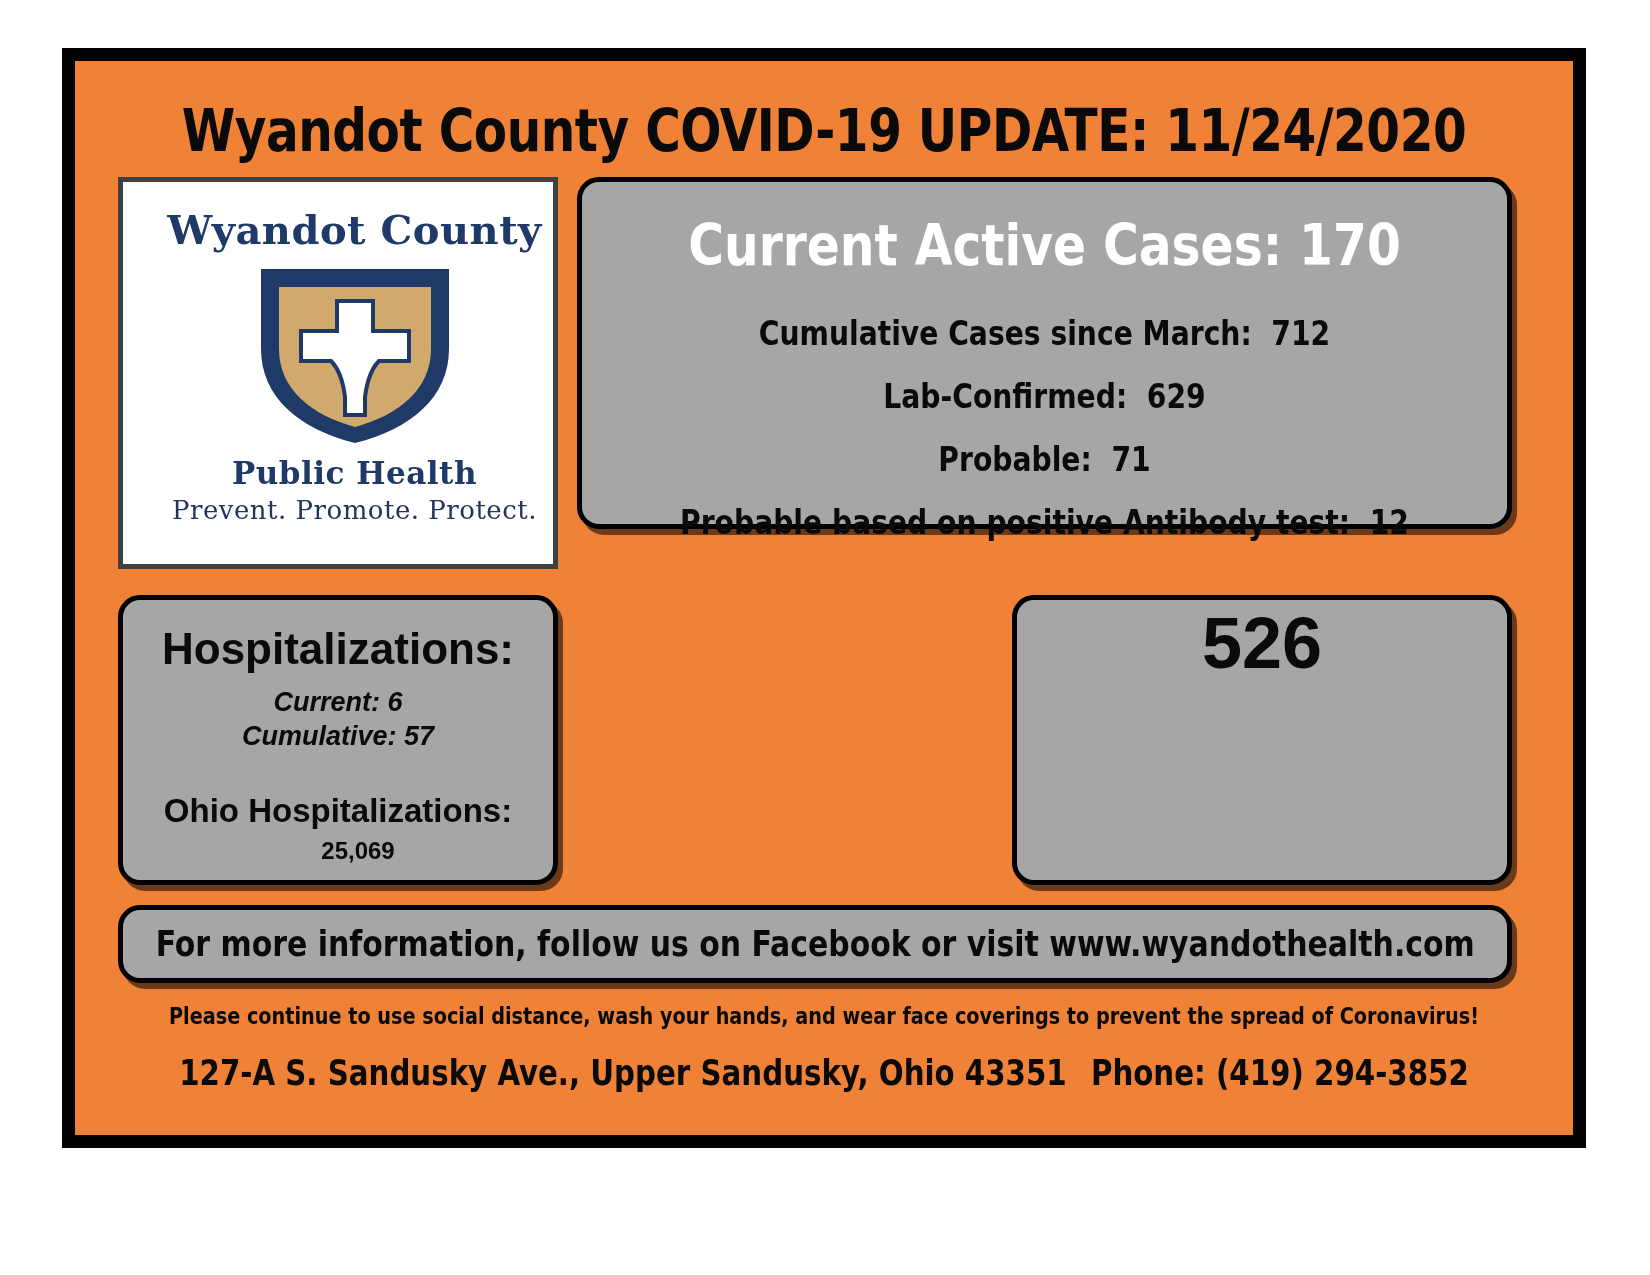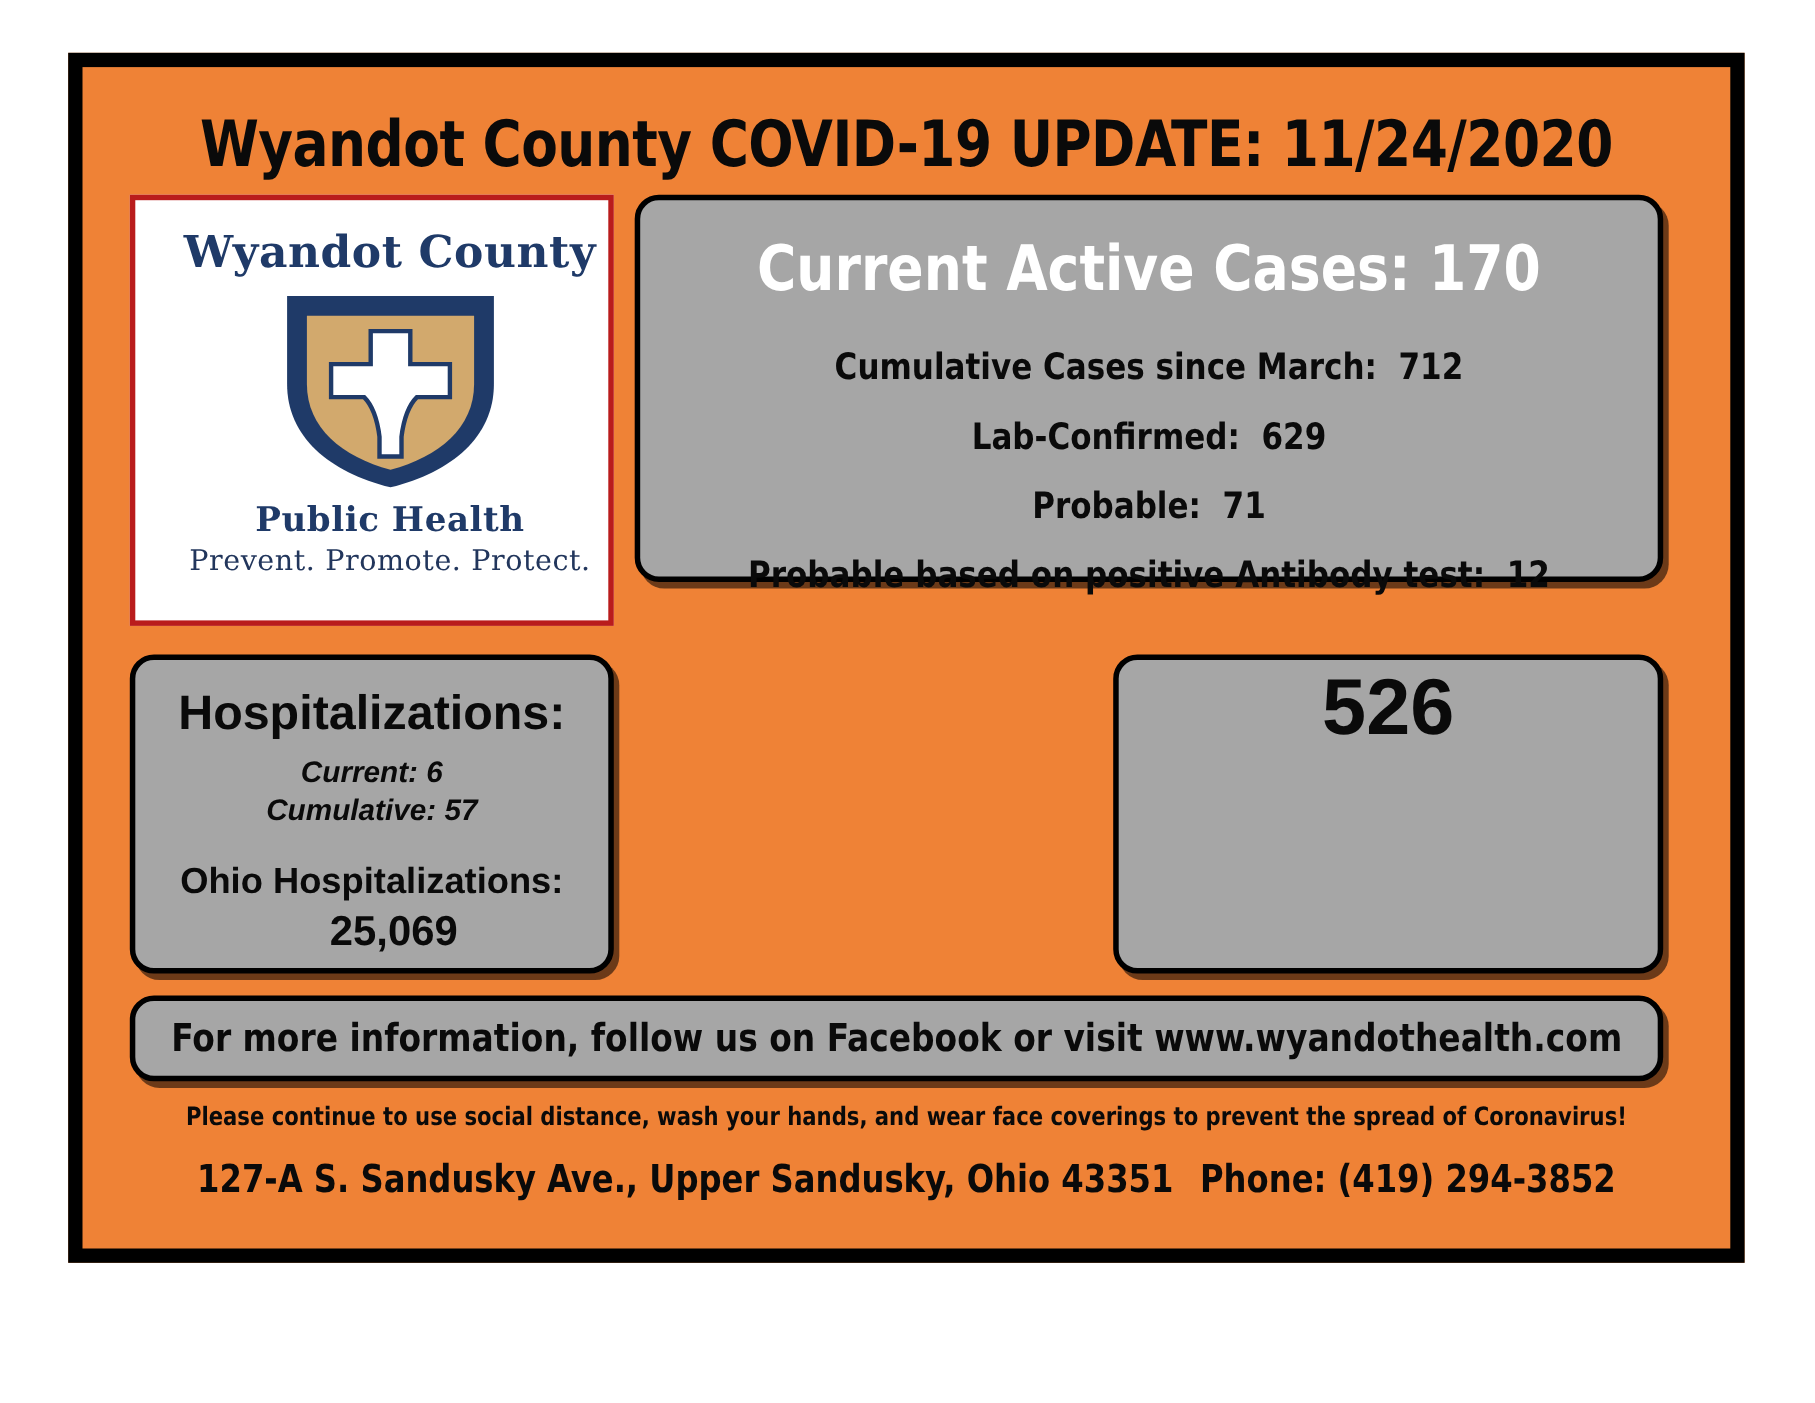--- a/index.html
+++ b/index.html
@@ -36,21 +36,21 @@
     border: 5px solid #000000;
     border-radius: 22px;
     box-shadow: 5px 6px 0 rgba(0,0,0,0.55);
   }
   
   .logobox {
     position: absolute;
     left: 43px; top: 116px;
     width: 440px; height: 392px;
     background: #ffffff;
-    border: 5px solid #b91c1c;
+    border: 5px solid #404040;
     padding-left: 33px;
   }
   .logo-top, .logo-bottom {
     text-align: center;
     color: #1f3a68;
     font-family: "DejaVu Serif", "Liberation Serif", serif;
     font-weight: 700;
     letter-spacing: 0.5px;
   }
   .logo-top { font-size: 40px; margin-top: 24px; }
@@ -114,22 +114,22 @@
     text-align: center;
     color: #0a0a0a;
     font-weight: 700;
     font-size: 56px;
     font-family: "Liberation Sans", sans-serif;
     line-height: 1.05;
   }
   #hosp-head { margin-top: 24px; }
   #hosp-cur { margin-top: 14px; }
   #hosp-cum { margin-top: 2px; }
-  #ohio-hosp-label { margin-top: 30px; font-size: 33px; font-weight: 700; }
-  #ohio-hosp-value { margin-top: 8px; font-size: 38px; padding-left: 40px; }
+  #ohio-hosp-label { margin-top: 40px; font-size: 33px; font-weight: 700; }
+  #ohio-hosp-value { margin-top: 8px; font-size: 24px; padding-left: 40px; }
   #deaths-head { margin-top: 22px; }
   #deaths-value { margin-top: 18px; }
   #ohio-deaths { margin-top: 14px; font-size: 30px; }
   #rec-head { margin-top: 80px; font-size: 43px; }
   #rec-value { margin-top: 6px; font-size: 72px; }
   
   #info-bar {
     left: 43px; top: 844px; width: 1394px; height: 78px;
     display: flex; align-items: center; justify-content: center;
   }

